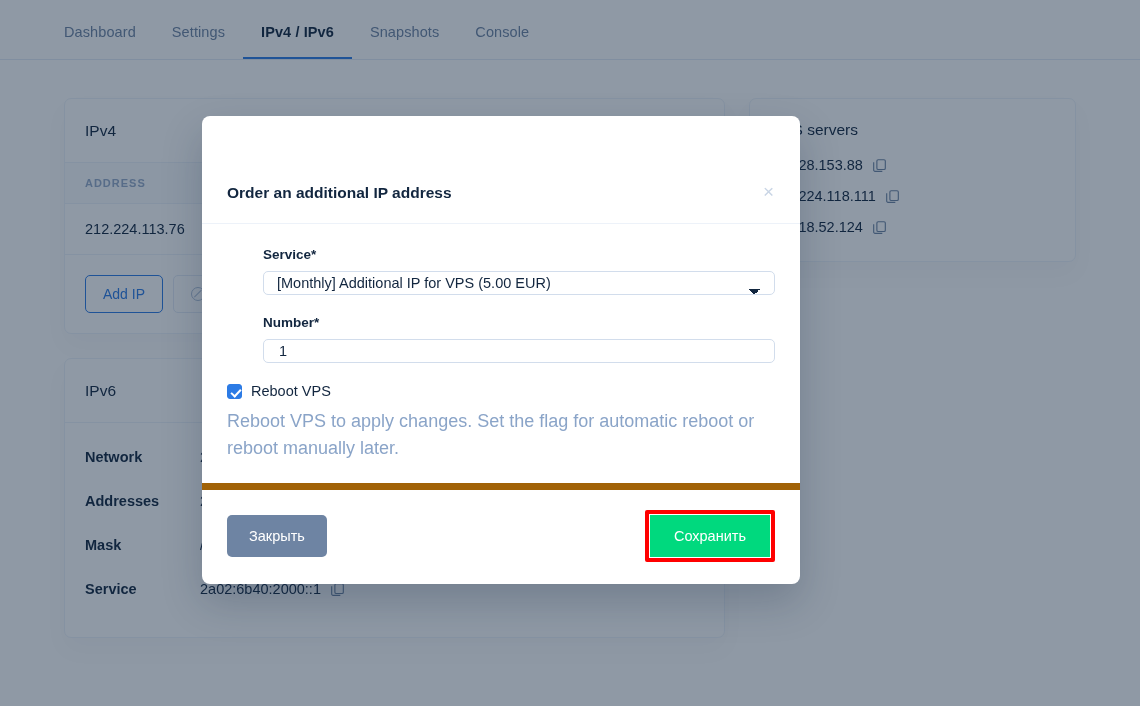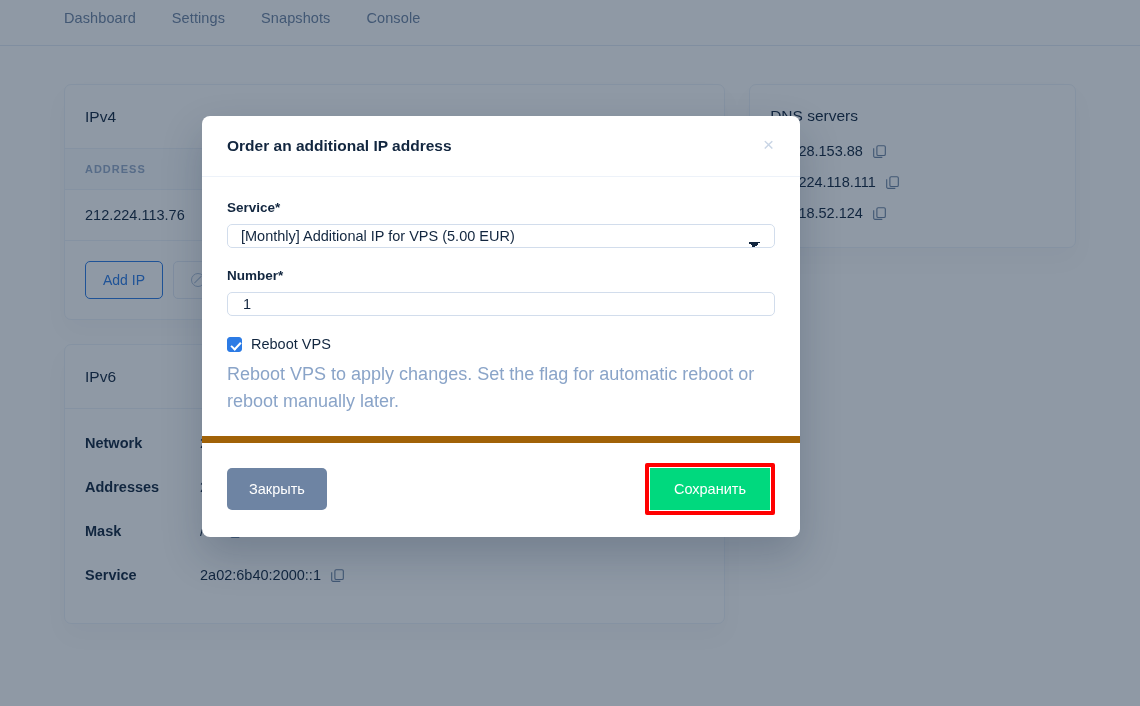--- a/index.html
+++ b/index.html
@@ -11,21 +11,21 @@
   }
   body { background: #ffffff; position: relative; }
 
   
   #page {
     position: absolute; inset: 0;
     background: #ffffff;
   }
 
   .navbar {
-    height: 46px;
+    height: 60px;
     background: #ffffff;
     border-bottom: 1px solid #e3ebf6;
     display: flex;
     align-items: flex-end;
     padding: 0 64px;
   }
   .nav-tabs { display: flex; align-items: flex-end; gap: 0; }
   .nav-tab {
     font-size: 14.5px;
     color: #6e84a3;
@@ -142,39 +142,40 @@
     z-index: 20;
     box-shadow: 0 18px 40px rgba(18,38,63,.22);
     overflow: hidden;
   }
   .modal-header {
     height: 61px;
     display: flex; align-items: center;
     padding: 0 25px;
     border-bottom: 1px solid #edf2f9;
     position: relative;
+    margin-top: 47px;
   }
   .modal-title { font-size: 15.5px; font-weight: 700; color: #12263f; }
   .modal-close {
     position: absolute; right: 22px; top: 17px;
     font-size: 19px; line-height: 1;
     color: #c9d5e5; cursor: pointer;
     padding: 2px 4px;
     font-family: "Liberation Sans", sans-serif;
   }
   .modal-body { padding: 23px 25px 0 25px; }
 
   .form-label {
     display: block;
     font-size: 13.5px;
     font-weight: 700;
     color: #12263f;
     margin-bottom: 9px;
   }
-  .form-group { margin-bottom: 20px; }
+  .form-group { margin-bottom: 20px; margin-left: 36px; }
   .form-control {
     width: 100%;
     height: 24px;
     border: 1px solid #d2ddec;
     border-radius: 5px;
     padding: 0 15px;
     font-size: 14.5px;
     color: #12263f;
     background: #ffffff;
     font-family: "Liberation Sans", sans-serif;
@@ -253,20 +254,21 @@
 </style>
 </head>
 <body>
 
 <div id="page">
 
   <div class="navbar">
     <div class="nav-tabs">
       <div class="nav-tab">Dashboard</div>
       <div class="nav-tab">Settings</div>
+      <div class="nav-tab active">IPv4 / IPv6</div>
       <div class="nav-tab">Snapshots</div>
       <div class="nav-tab">Console</div>
     </div>
   </div>
 
   <div class="content">
 
     <div class="col-left">
 
       <div class="card">

